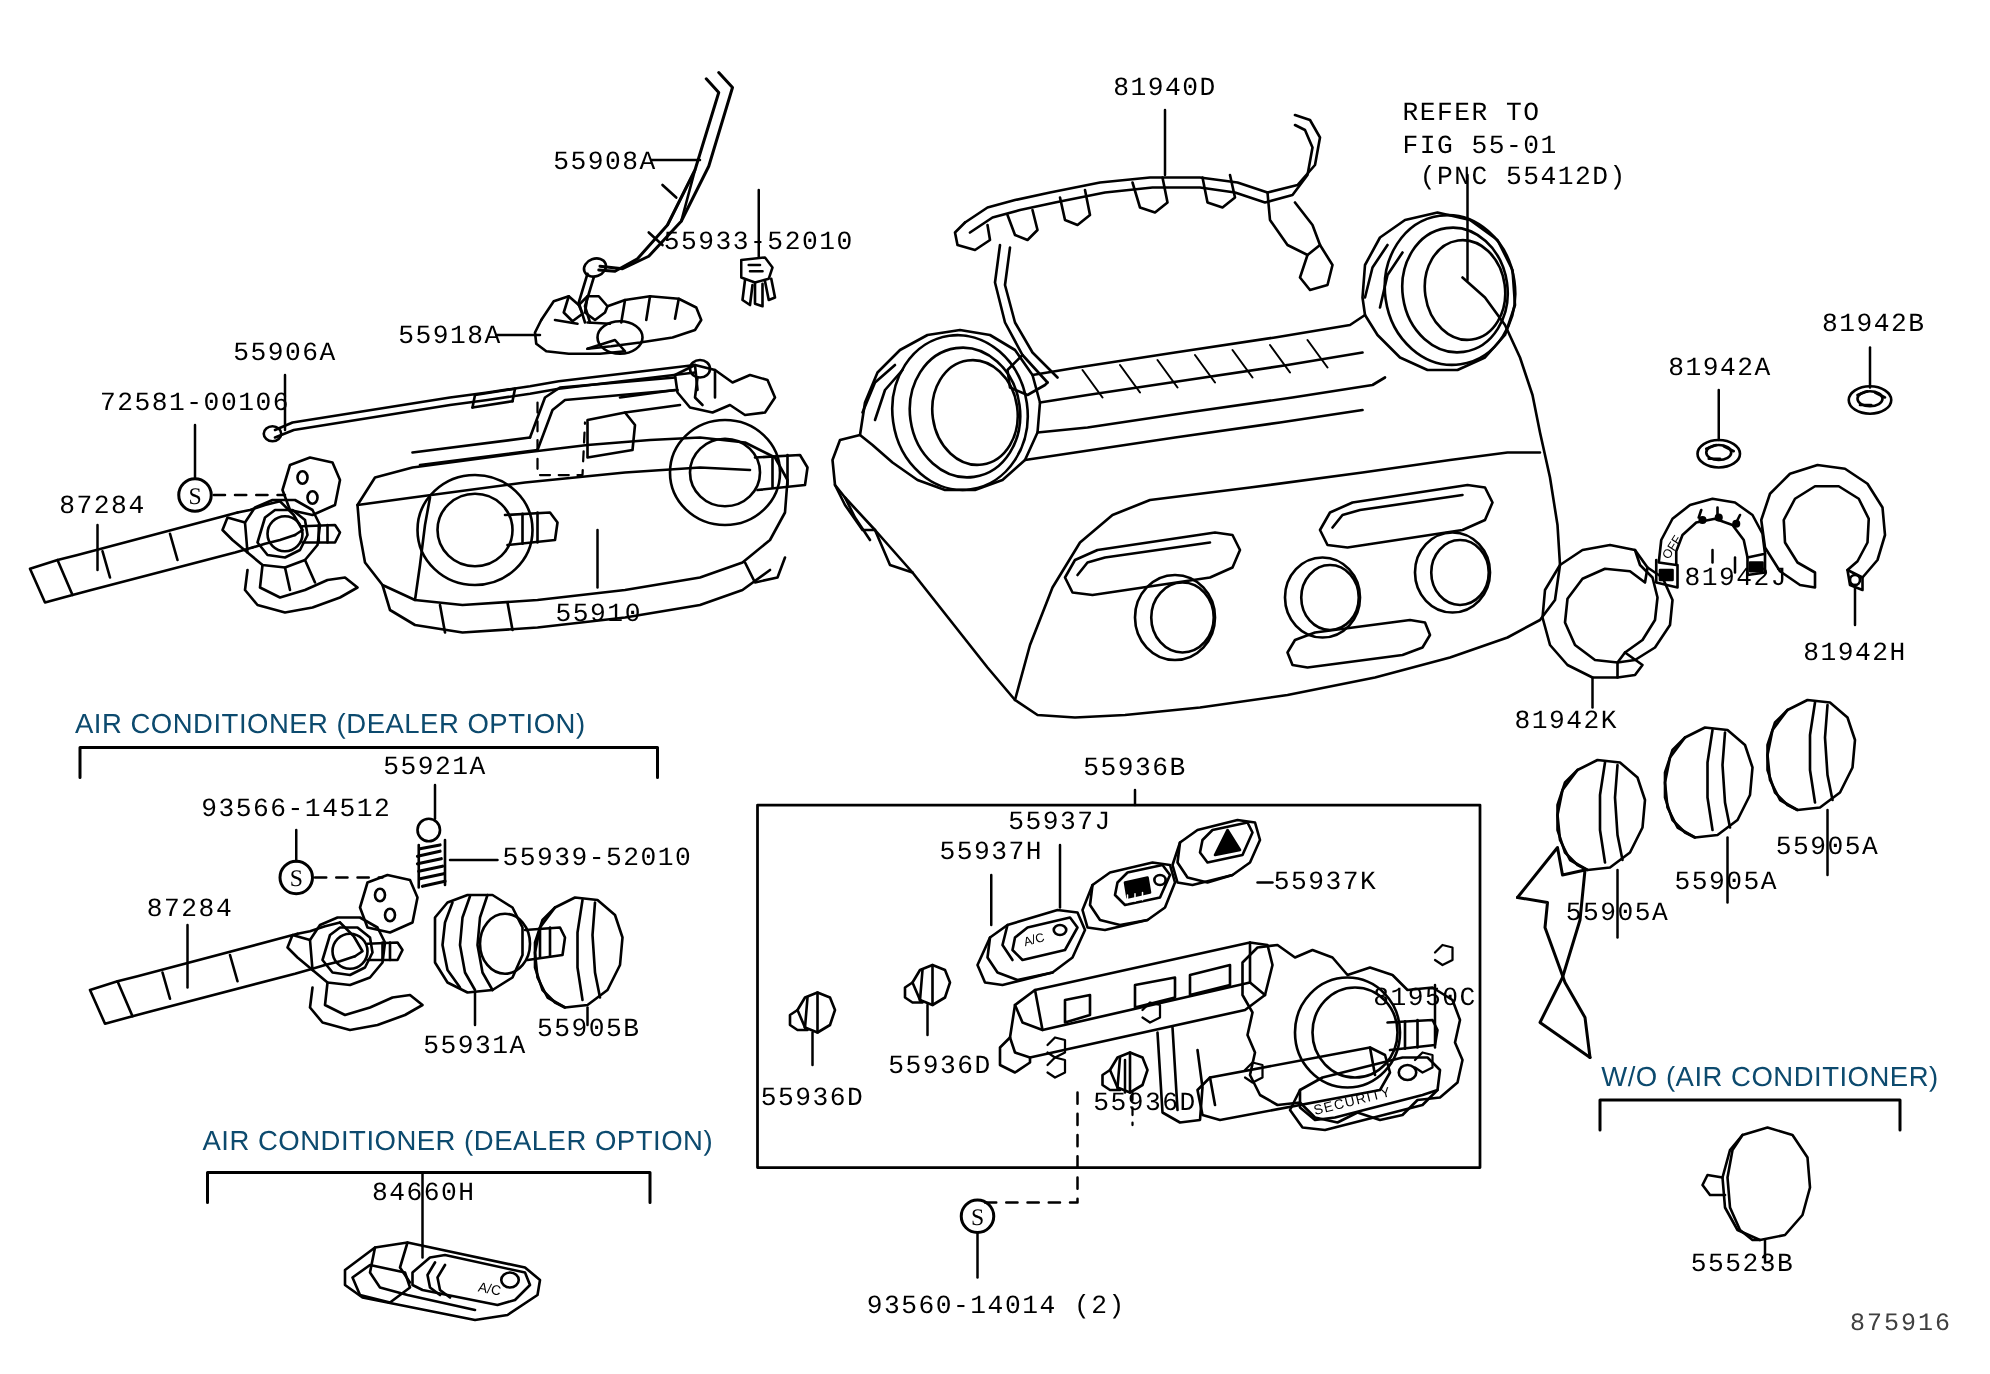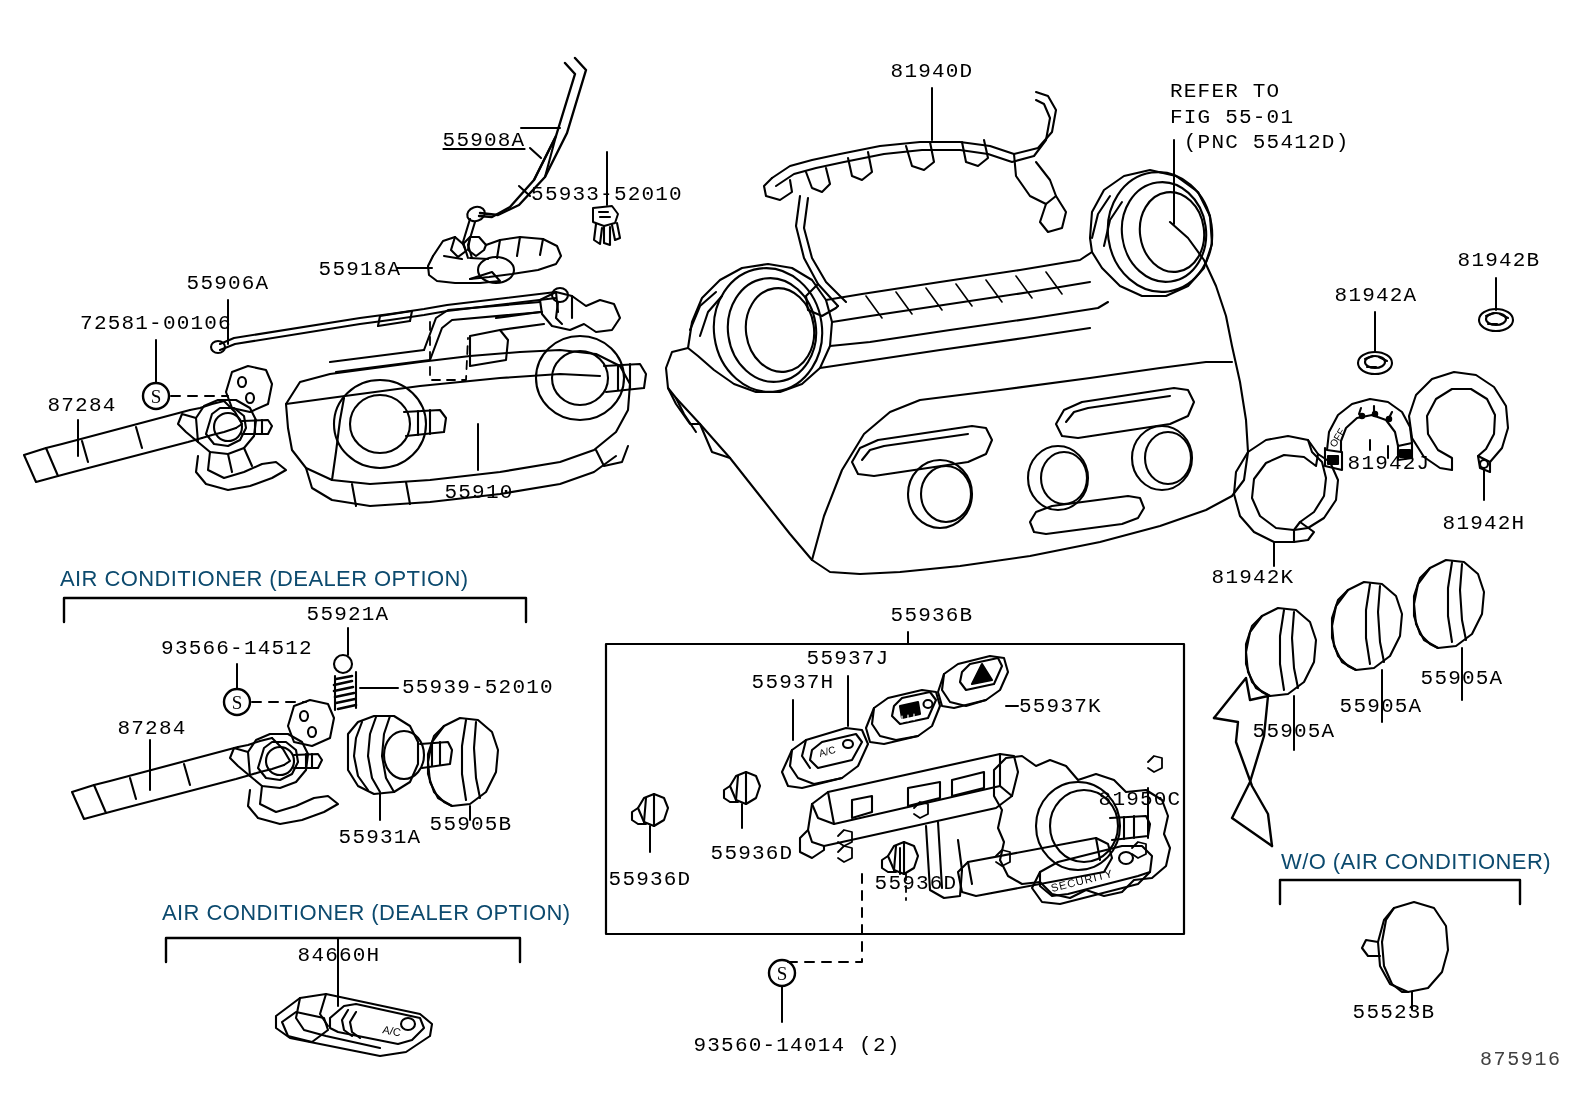--- a/index.html
+++ b/index.html
@@ -563,37 +563,37 @@
       <text x="156" y="403">S</text>
       <text x="237" y="709">S</text>
       <text x="782" y="980">S</text>
     </g>
 
     <g fill="#000" stroke="none">
       <text x="1335" y="448" font-family="Liberation Sans, sans-serif" font-size="10" transform="rotate(-58 1335 448)">OFF</text>
     </g>
   </svg>
 
-  <div class="lbl ctr" style="left:484px; top:128px;text-decoration:underline;">55908A</div>
+  <div class="lbl ctr" style="left:484px; top:118px;">55908A</div>
 
   <div class="lbl ctr" style="left:607px; top:142px;margin-top:40px;">55933-52010</div>
 
   <div class="lbl ctr" style="left:360px; top:257px;">55918A</div>
 
   <div class="lbl ctr" style="left:228px; top:271px;">55906A</div>
 
   <div class="lbl ctr" style="left:156px; top:311px;">72581-00106</div>
 
   <div class="lbl ctr" style="left:82px; top:393px;">87284</div>
 
   <div class="lbl ctr" style="left:479px; top:480px;">55910</div>
 
   <div class="lbl ctr" style="left:932px; top:59px;">81940D</div>
 
-  <div class="lbl" style="left:1122px; top:79px;margin-left:48px;"><span>REFER TO</span>
+  <div class="lbl" style="left:1122px; top:79px;"><span>REFER TO</span>
 <span>FIG 55-01</span>
  <span>(PNC 55412D)</span></div>
 
   <div class="lbl ctr" style="left:1499px; top:248px;">81942B</div>
 
   <div class="lbl ctr" style="left:1376px; top:283px;">81942A</div>
 
   <div class="lbl ctr" style="left:1389px; top:451px;">81942J</div>
 
   <div class="lbl ctr" style="left:1484px; top:511px;">81942H</div>
@@ -617,21 +617,21 @@
   <div class="lbl ctr" style="left:152px; top:716px;">87284</div>
 
   <div class="lbl ctr" style="left:380px; top:825px;">55931A</div>
 
   <div class="lbl ctr" style="left:471px; top:812px;">55905B</div>
 
   <div class="grp" style="left:162px; top:900px;">AIR CONDITIONER (DEALER OPTION)</div>
 
   <div class="lbl ctr" style="left:339px; top:943px;">84660H</div>
 
-  <div class="lbl ctr" style="left:908px; top:603px;margin-left:24px;">55936B</div>
+  <div class="lbl ctr" style="left:908px; top:603px;">55936B</div>
 
   <div class="lbl ctr" style="left:848px; top:646px;">55937J</div>
 
   <div class="lbl ctr" style="left:793px; top:670px;">55937H</div>
 
   <div class="lbl" style="left:1019px; top:694px;">55937K</div>
 
   <div class="lbl ctr" style="left:650px; top:867px;">55936D</div>
 
   <div class="lbl ctr" style="left:752px; top:841px;">55936D</div>

